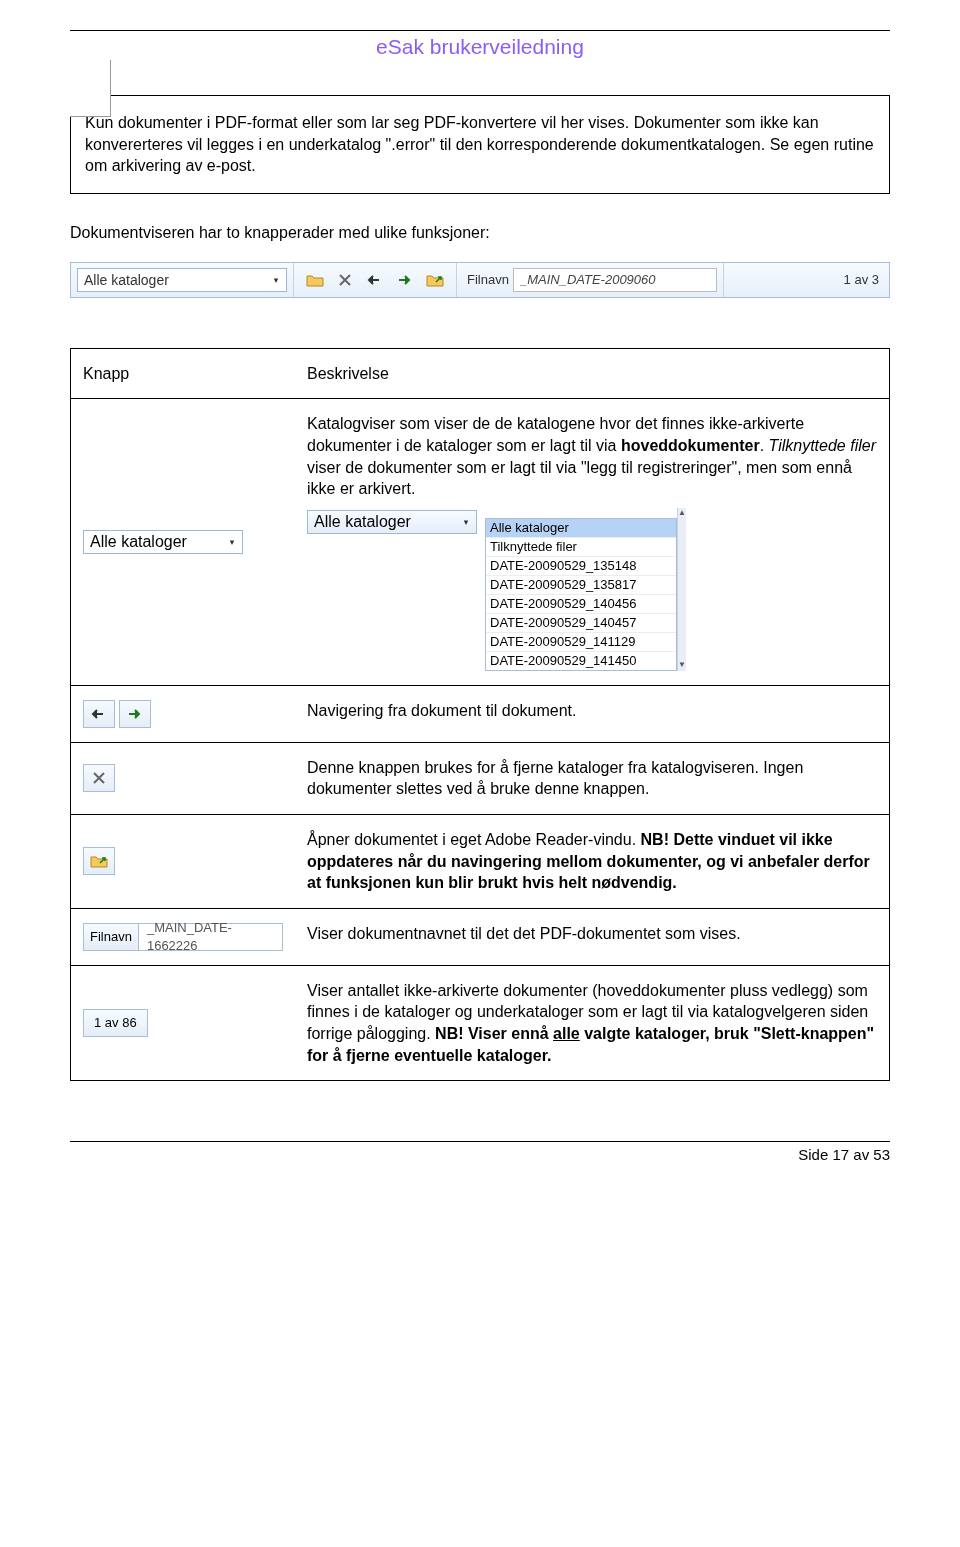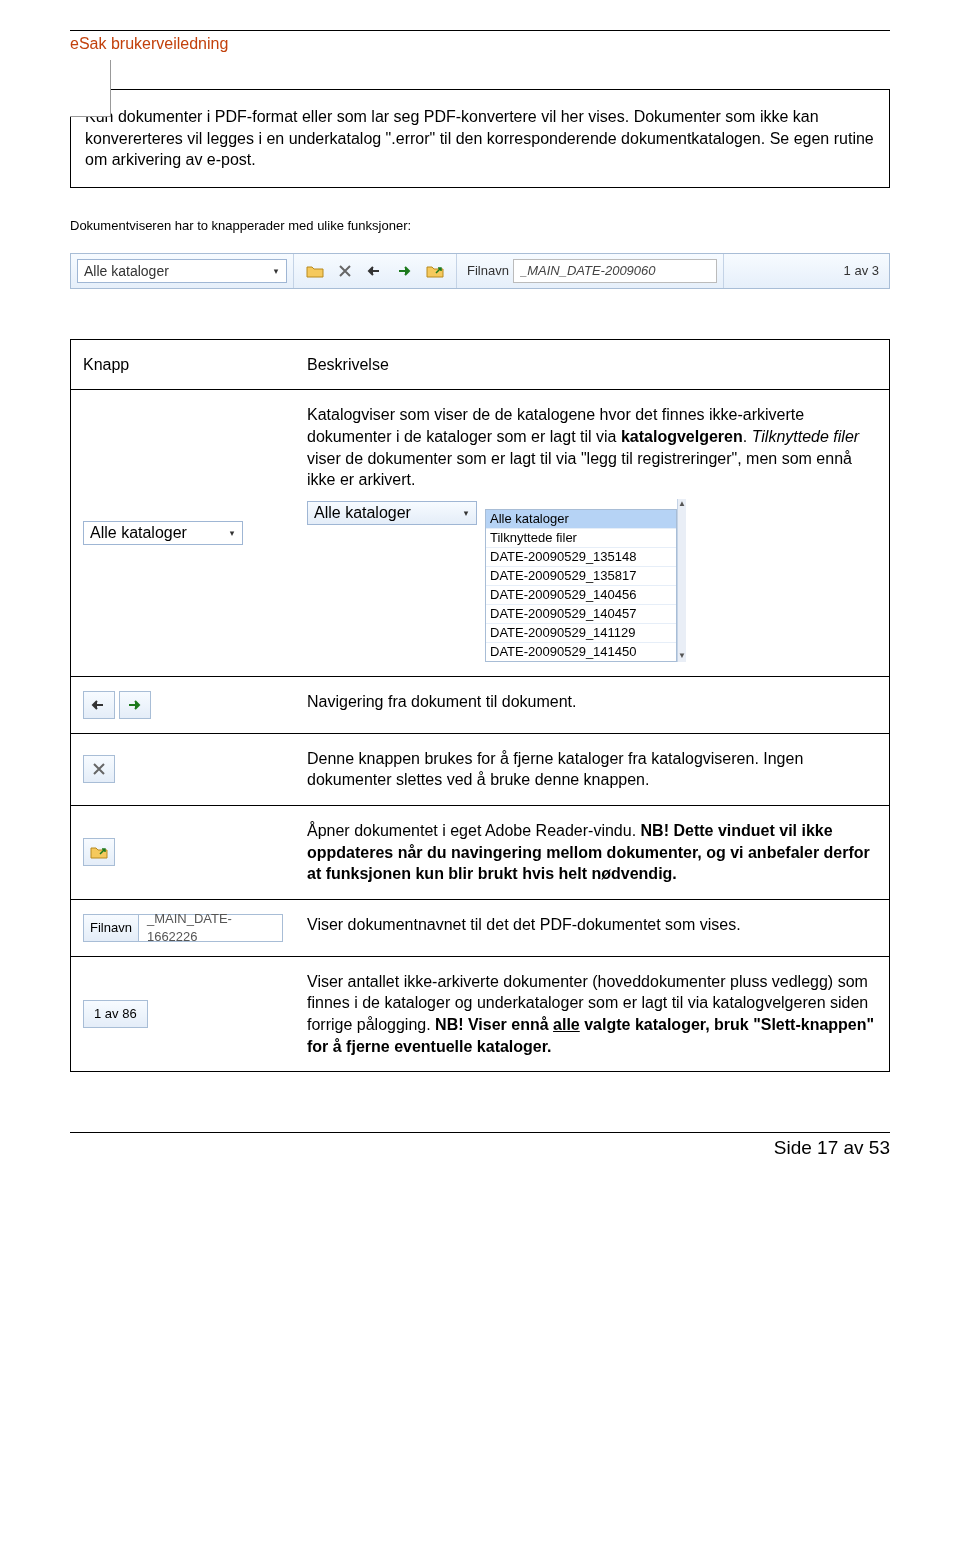--- a/index.html
+++ b/index.html
@@ -15,23 +15,23 @@
     box-sizing: border-box;
     padding: 30px 70px 40px 70px;
     position: relative;
   }
   .hdr-rule {
     border: none;
     border-top: 1px solid #000;
     margin: 0 0 4px 0;
   }
   .hdr-text {
-    text-align: left;
-    font-size: 16px;
-    color: #c2410c;
+    text-align: center;
+    font-size: 21px;
+    color: #8b5cf6;
     margin-bottom: 28px;
   }
   .tab-stub {
     position: absolute;
     top: 60px;
     left: 70px;
     width: 40px;
     height: 56px;
     background: #fff;
     border-right: 1px solid #999;
@@ -39,21 +39,21 @@
   }
   .info-box {
     border: 1px solid #000;
     padding: 16px 14px;
     font-size: 16px;
     line-height: 1.35;
     margin-bottom: 30px;
     margin-top: 36px;
   }
   .body-text {
-    font-size: 13px;
+    font-size: 16px;
     margin: 26px 0 20px 0;
   }
 
   
   .toolbar {
     display: flex;
     align-items: center;
     height: 36px;
     background: linear-gradient(#f7fbff,#e6effa);
     border: 1px solid #a8bdd6;
@@ -202,21 +202,21 @@
     padding:0 10px;
     font-size:13px;
   }
   .bold { font-weight:bold; }
   .underline { text-decoration: underline; }
 
   .footer {
     margin-top: 60px;
   }
   .footer hr { border:none; border-top:1px solid #000; margin:0 0 4px 0; }
-  .footer-text { text-align:right; font-size:19px; }
+  .footer-text { text-align:right; font-size:15px; }
 
   .italic { font-style: italic; }
 </style>
 </head>
 <body>
 
 <div class="page">
   <hr class="hdr-rule">
   <div class="hdr-text">eSak brukerveiledning</div>
 
@@ -282,21 +282,21 @@
     <tbody>
 
       <tr>
         <td class="icon-cell">
           <div class="tb-drop tb-drop-small" style="width:150px;">
             <span>Alle kataloger</span>
             <span class="tb-dd-btn">▾</span>
           </div>
         </td>
         <td>
-          <span>Katalogviser som viser de de katalogene hvor det finnes ikke-arkiverte dokumenter i de kataloger som er lagt til via </span><span class="bold">katalogvelgeren</span><span>. </span><span class="italic">Tilknyttede filer</span><span> viser de dokumenter som er lagt til via "legg til registreringer", men som ennå ikke er arkivert.</span>
+          <span>Katalogviser som viser de de katalogene hvor det finnes ikke-arkiverte dokumenter i de kataloger som er lagt til via </span><span class="bold">hoveddokumenter</span><span>. </span><span class="italic">Tilknyttede filer</span><span> viser de dokumenter som er lagt til via "legg til registreringer", men som ennå ikke er arkivert.</span>
           <div class="row1-wrap" style="margin-top:10px;">
             <div class="tb-drop tb-drop-small" style="background:linear-gradient(#f7fbff,#e4edf8);width:160px;">
               <span>Alle kataloger</span>
               <span class="tb-dd-btn">▾</span>
             </div>
             <div style="width:1px;"></div>
           </div>
           <div class="listbox-wrap" style="width:192px;margin-left:178px;margin-top:-26px;">
             <div class="listbox-body">
               <div class="listbox">

